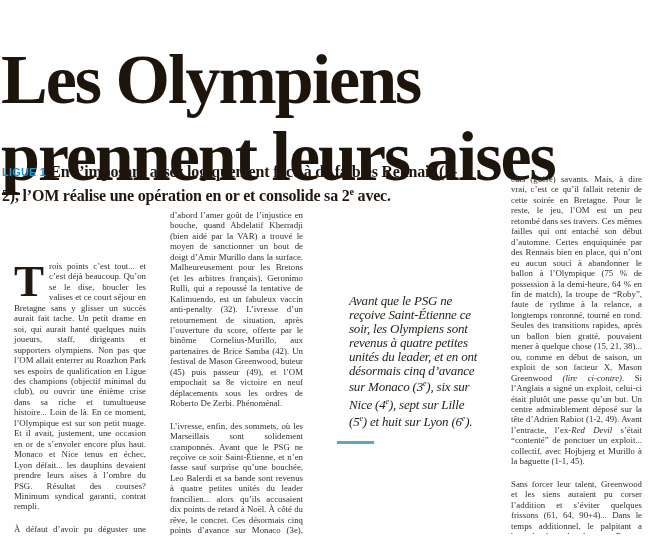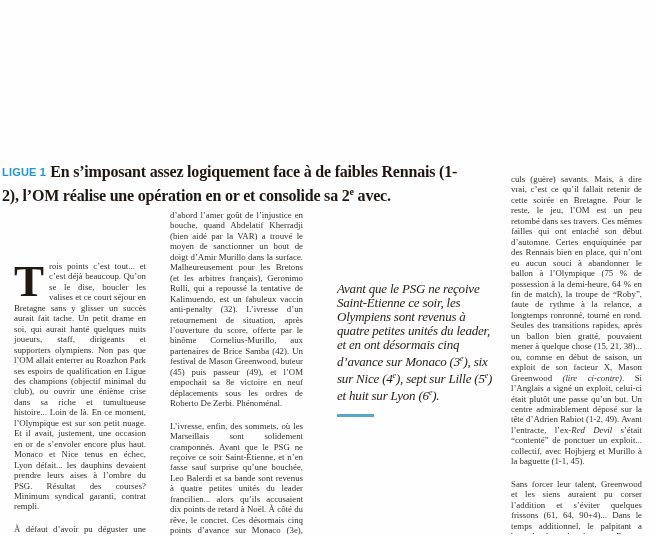--- a/index.html
+++ b/index.html
@@ -45,31 +45,35 @@
   .col2{left:158px;top:198px;width:157px;height:338px;}
   .col4{left:499px;top:162px;width:155px;height:372px;}
   .dropcap{
     float:left;font-size:45px;line-height:37px;font-weight:700;
     padding:2px 5px 0 0;color:#221a12;
   }
   .bodycol em{font-style:italic;}
   
   .quotecol{position:absolute;left:337px;top:282px;width:160px;}
   .quote{
-    margin:0;font-style:italic;font-size:13px;line-height:13.9px;
+    margin:12px;font-style:italic;font-size:13px;line-height:13.9px;
     color:#241d15;letter-spacing:-0.2px;text-align:left;
   }
   .quote sup{font-size:8px;}
   .quote-rule{width:37px;height:3px;background:#59a8c8;margin-top:11px;}
 </style>
 </head>
 <body>
 
 <div class="page">
 
+  <h1 class="headline">
+    <span>Les Olympiens</span>
+    <span>prennent leurs aises</span>
+  </h1>
 
   <div class="standfirst">
     <span class="badge">LIGUE 1</span><span>En s’imposant assez logiquement face à de faibles Rennais (1-2), l’OM réalise une opération en or et consolide sa 2</span><sup>e</sup><span> avec.</span>
   </div>
 
 
   <div class="bodycol col1">
     <p><span class="dropcap">T</span><span>rois points c’est tout... et c’est déjà beaucoup. Qu’on se le dise, boucler les valises et ce court séjour en Bretagne sans y glisser un succès aurait fait tache. Un petit drame en soi, qui aurait hanté quelques nuits joueurs, staff, dirigeants et supporters olympiens. Non pas que l’OM allait enterrer au Roazhon Park ses espoirs de qualification en Ligue des champions (objectif minimal du club), ou ouvrir une énième crise dans sa riche et tumultueuse histoire... Loin de là. En ce moment, l’Olympique est sur son petit nuage. Et il avait, justement, une occasion en or de s’envoler encore plus haut. Monaco et Nice tenus en échec, Lyon défait... les dauphins devaient prendre leurs aises à l’ombre du PSG. Résultat des courses? Minimum syndical garanti, contrat rempli.</span></p>
     <p>À défaut d’avoir pu déguster une cuvée d’exception, les fidèles de l’OM ont eu l’ivresse. Celle d’un succès (8-2) décroché assez logiquement face à de bien tristes Rennais, pas encore contaminés par la folie de Jorge Sampaoli. Celle d’un scénario favorable, laissant</p>
   </div>

